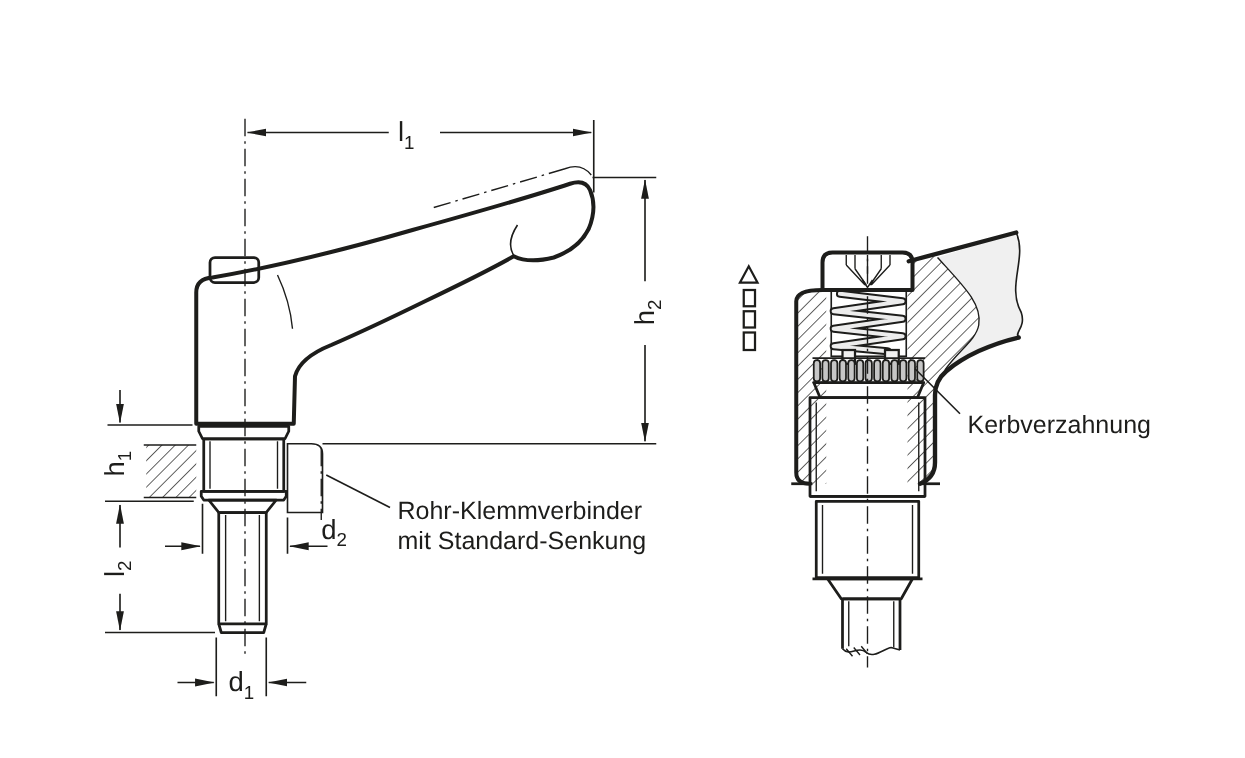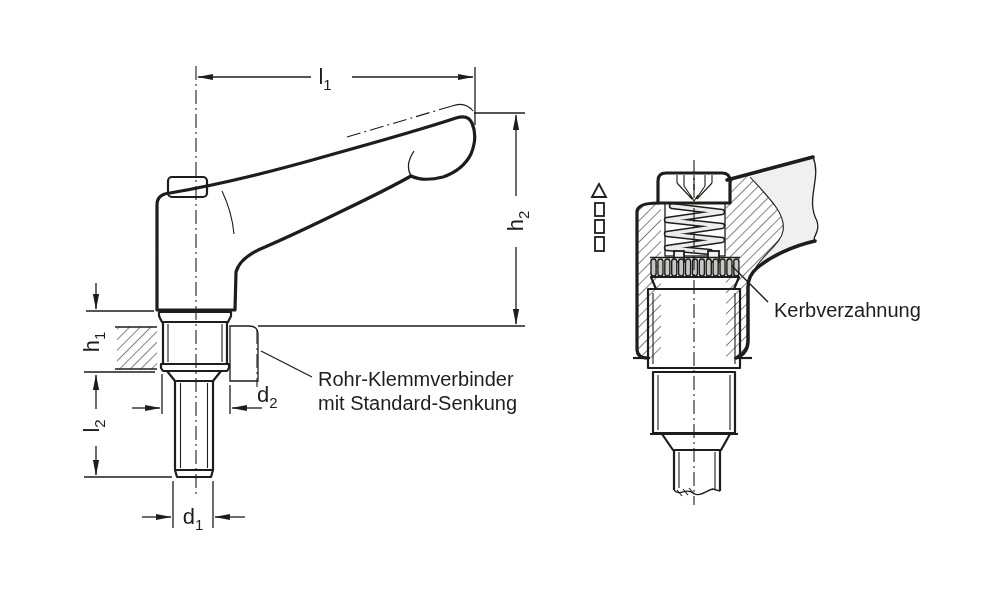--- a/index.html
+++ b/index.html
@@ -1,17 +1,17 @@
 <!DOCTYPE html>
 <html><head>
 <meta charset="utf-8">
 <style>
   html,body{margin:0;padding:0;background:#ffffff;}
   body{width:996px;height:606px;position:relative;font-family:"Liberation Sans",sans-serif;}
-  .stage{position:absolute;inset:0;}
+  .stage{position:absolute;inset:0;margin-top:29px;}
   svg{display:block;}
   .dimtext{font-family:"Liberation Sans",sans-serif;font-size:22px;fill:#1d1d1b;}
   .dimtext .sub{font-size:15px;}
   .notetext{font-family:"Liberation Sans",sans-serif;font-size:20px;fill:#1d1d1b;}
   .thick{stroke:#1d1d1b;stroke-width:3.2;fill:none;stroke-linecap:round;stroke-linejoin:round;}
   .med{stroke:#1d1d1b;stroke-width:2.2;fill:none;stroke-linejoin:round;}
   .thin{stroke:#1d1d1b;stroke-width:1.3;fill:none;}
   .xfine{stroke:#1d1d1b;stroke-width:1.1;fill:none;}
   .dim{stroke:#1d1d1b;stroke-width:1.3;fill:none;}
   .cl{stroke:#1d1d1b;stroke-width:1.1;fill:none;stroke-dasharray:14 4 2 4;}

